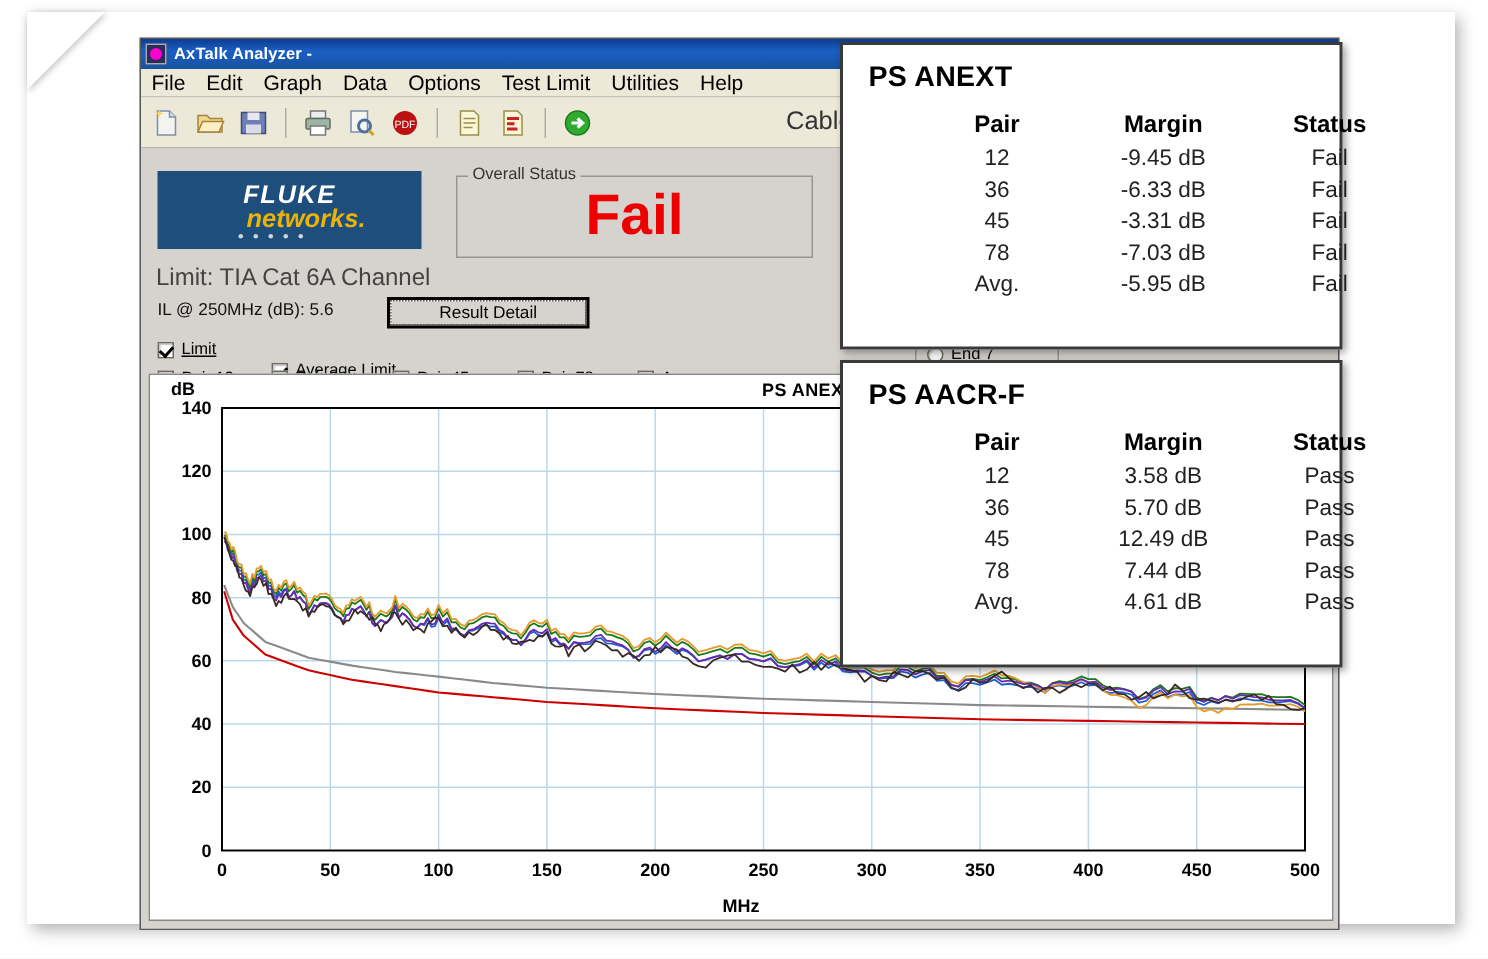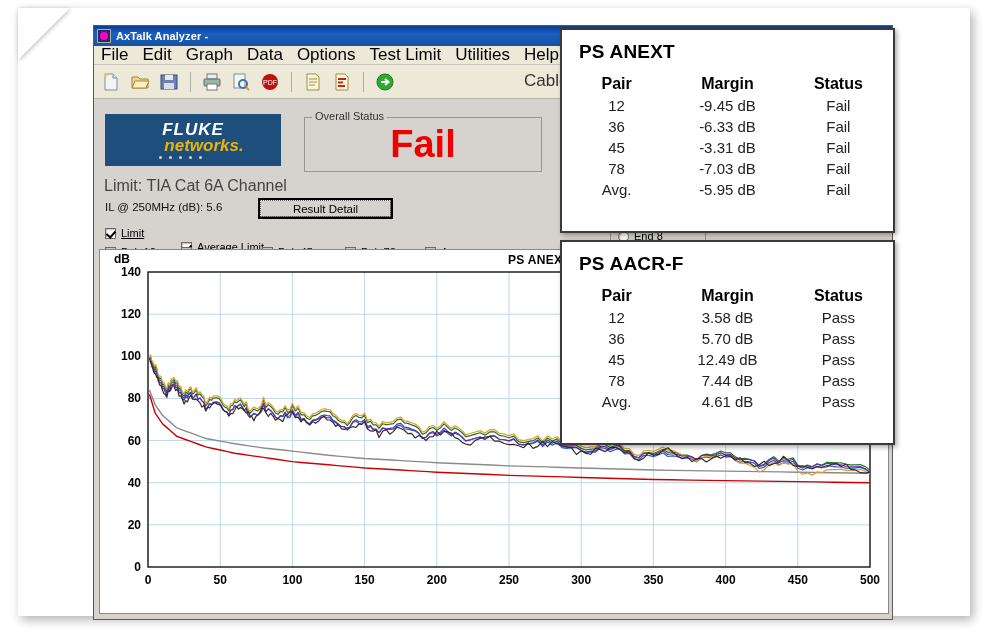--- a/index.html
+++ b/index.html
@@ -44,21 +44,21 @@
     width:14px;height:14px;background:#2b2b5c;
     border:1px solid #aaa; display:flex;align-items:center;justify-content:center;
   }
   .title-icon i { width:8px;height:8px;border-radius:50%;background:#ff00d0;display:block;}
   .title-text { color:#fff; font-size:11px; font-weight:bold; letter-spacing:.1px;}
 
   .menubar {
     height:19px; background:#ece9d8; border-bottom:1px solid #c8c4bb;
     display:flex; align-items:center; padding-left:7px; gap:14px;
   }
-  .menubar span { font-size:17px; color:#000; }
+  .menubar span { font-size:14px; color:#000; }
 
   .toolbar {
     height:34px; background:#ece9d8; border-bottom:1px solid #b9b5ac;
     display:flex; align-items:center; padding-left:5px; gap:5px;
     position:relative;
   }
   .tb-sep { width:1px;height:20px;background:#b0aca3; margin:0 4px;}
   .tb-btn { width:24px;height:24px; display:flex;align-items:center;justify-content:center;}
   .cable-label {
     position:absolute; left:430px; top:6px;
@@ -133,21 +133,21 @@
   svg.plot { position:absolute; left:0; top:0; }
 
   
   .overlay {
     position:absolute; background:#fff; border:2px solid #3a3a3a;
     box-shadow:2px 2px 5px rgba(0,0,0,.35);
   }
   #ps-anext-panel { left:560px; top:28px; width:335px; height:205px; }
   #ps-aacrf-panel { left:560px; top:240px; width:335px; height:205px; }
   .ov-title { font-size:19px; font-weight:bold; margin:11px 0 0 17px; letter-spacing:.2px;}
-  table.ov { width:100%; border-collapse:collapse; margin-top:10px; }
+  table.ov { width:100%; border-collapse:collapse; margin-top:10px;margin-left:48px; }
   table.ov th { font-size:16px; font-weight:bold; padding:2px 0; }
   table.ov td { font-size:15px; padding:2px 0; text-align:center; color:#222;}
   table.ov th:nth-child(1), table.ov td:nth-child(1){ width:33%; }
   table.ov th:nth-child(2), table.ov td:nth-child(2){ width:34%; }
   table.ov th:nth-child(3), table.ov td:nth-child(3){ width:33%; }
   td.st-fail { color:#e03232; }
   td.st-pass { color:#1a8a3c; }
 </style>
 </head>
 <body>
@@ -281,21 +281,21 @@
     <div class="groupbox" id="end-group">
       <div class="gb-title">End</div>
       <div class="radio-row">
         <span class="radio on">
               <i></i>
             </span>
         <span>End</span>
       </div>
       <div class="radio-row">
         <span class="radio"></span>
-        <span>End 8</span>
+        <span>End 7</span>
       </div>
     </div>
 
     <div class="limit-line">Limit: TIA Cat 6A Channel</div>
     <div class="il-line">IL @ 250MHz (dB):  5.6</div>
 
     <div class="btn" id="result-detail">
       <div class="inner">Result Detail</div>
     </div>
 
@@ -370,20 +370,21 @@
             <text x="770" y="334" text-anchor="middle" font-size="12" font-weight="bold" font-family="&quot;Liberation Sans&quot;, sans-serif" fill="#000">500</text>
             <text x="41" y="321" text-anchor="end" font-size="12" font-weight="bold" font-family="&quot;Liberation Sans&quot;, sans-serif" fill="#000">0</text>
             <text x="41" y="278.8571428571429" text-anchor="end" font-size="12" font-weight="bold" font-family="&quot;Liberation Sans&quot;, sans-serif" fill="#000">20</text>
             <text x="41" y="236.71428571428572" text-anchor="end" font-size="12" font-weight="bold" font-family="&quot;Liberation Sans&quot;, sans-serif" fill="#000">40</text>
             <text x="41" y="194.57142857142858" text-anchor="end" font-size="12" font-weight="bold" font-family="&quot;Liberation Sans&quot;, sans-serif" fill="#000">60</text>
             <text x="41" y="152.42857142857144" text-anchor="end" font-size="12" font-weight="bold" font-family="&quot;Liberation Sans&quot;, sans-serif" fill="#000">80</text>
             <text x="41" y="110.28571428571428" text-anchor="end" font-size="12" font-weight="bold" font-family="&quot;Liberation Sans&quot;, sans-serif" fill="#000">100</text>
             <text x="41" y="68.14285714285717" text-anchor="end" font-size="12" font-weight="bold" font-family="&quot;Liberation Sans&quot;, sans-serif" fill="#000">120</text>
             <text x="41" y="26" text-anchor="end" font-size="12" font-weight="bold" font-family="&quot;Liberation Sans&quot;, sans-serif" fill="#000">140</text>
           </svg>
+      <div class="xlabel">MHz</div>
     </div>
 
   </div>
 </div>
 
 <div class="overlay" id="ps-anext-panel">
   <div class="ov-title">PS ANEXT</div>
   <table class="ov">
     <thead>
       <tr>

